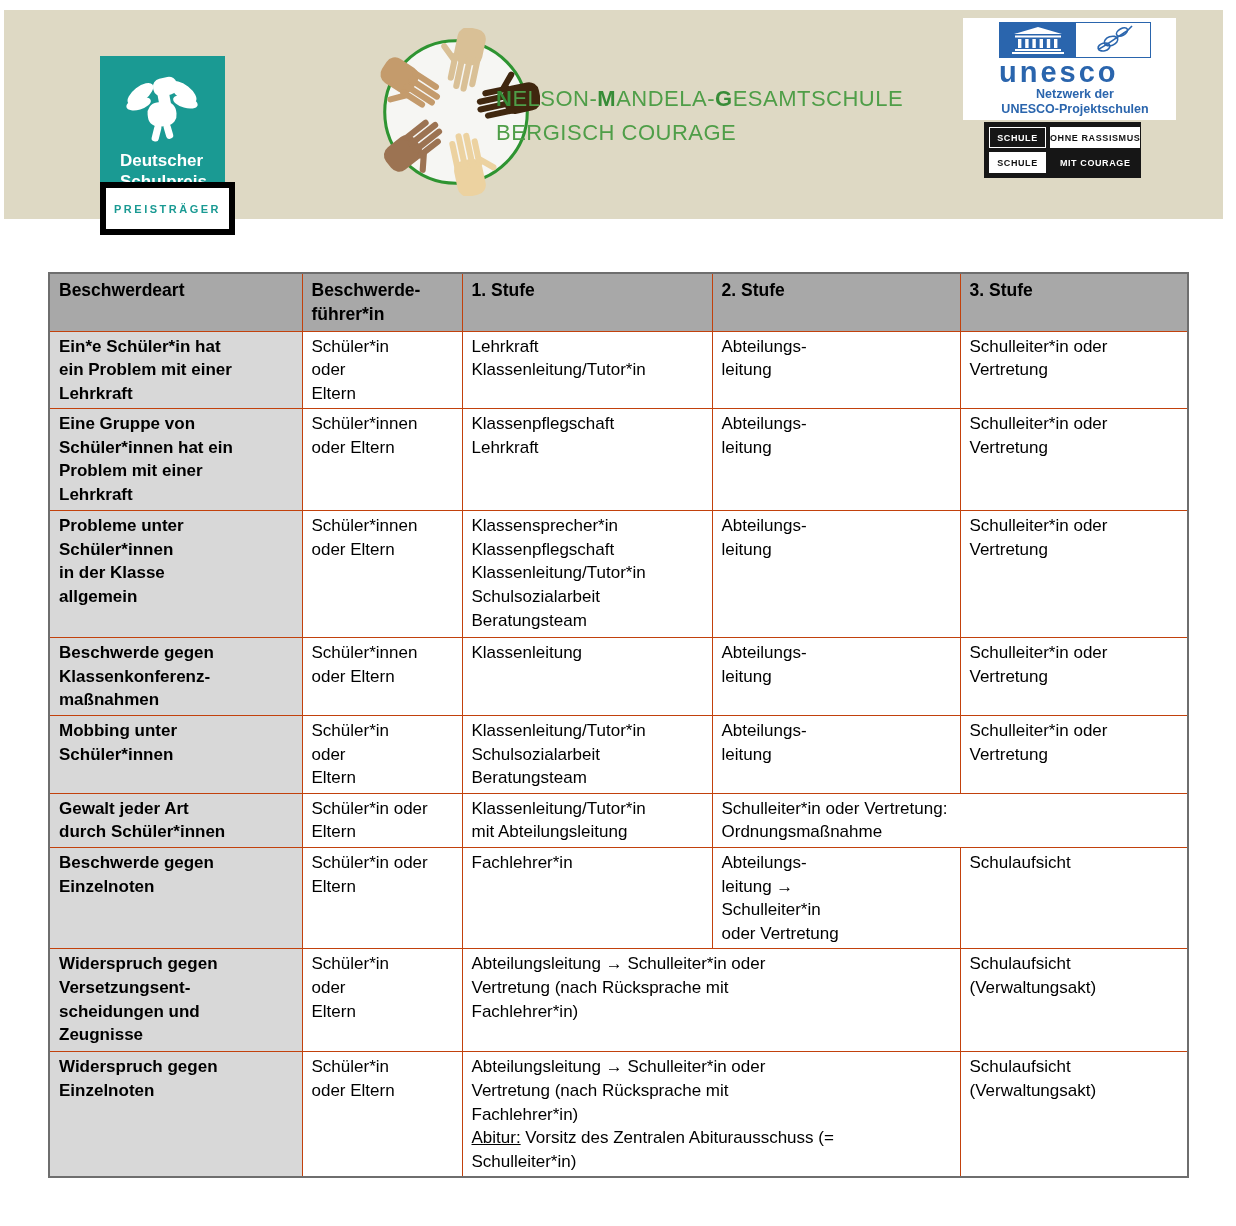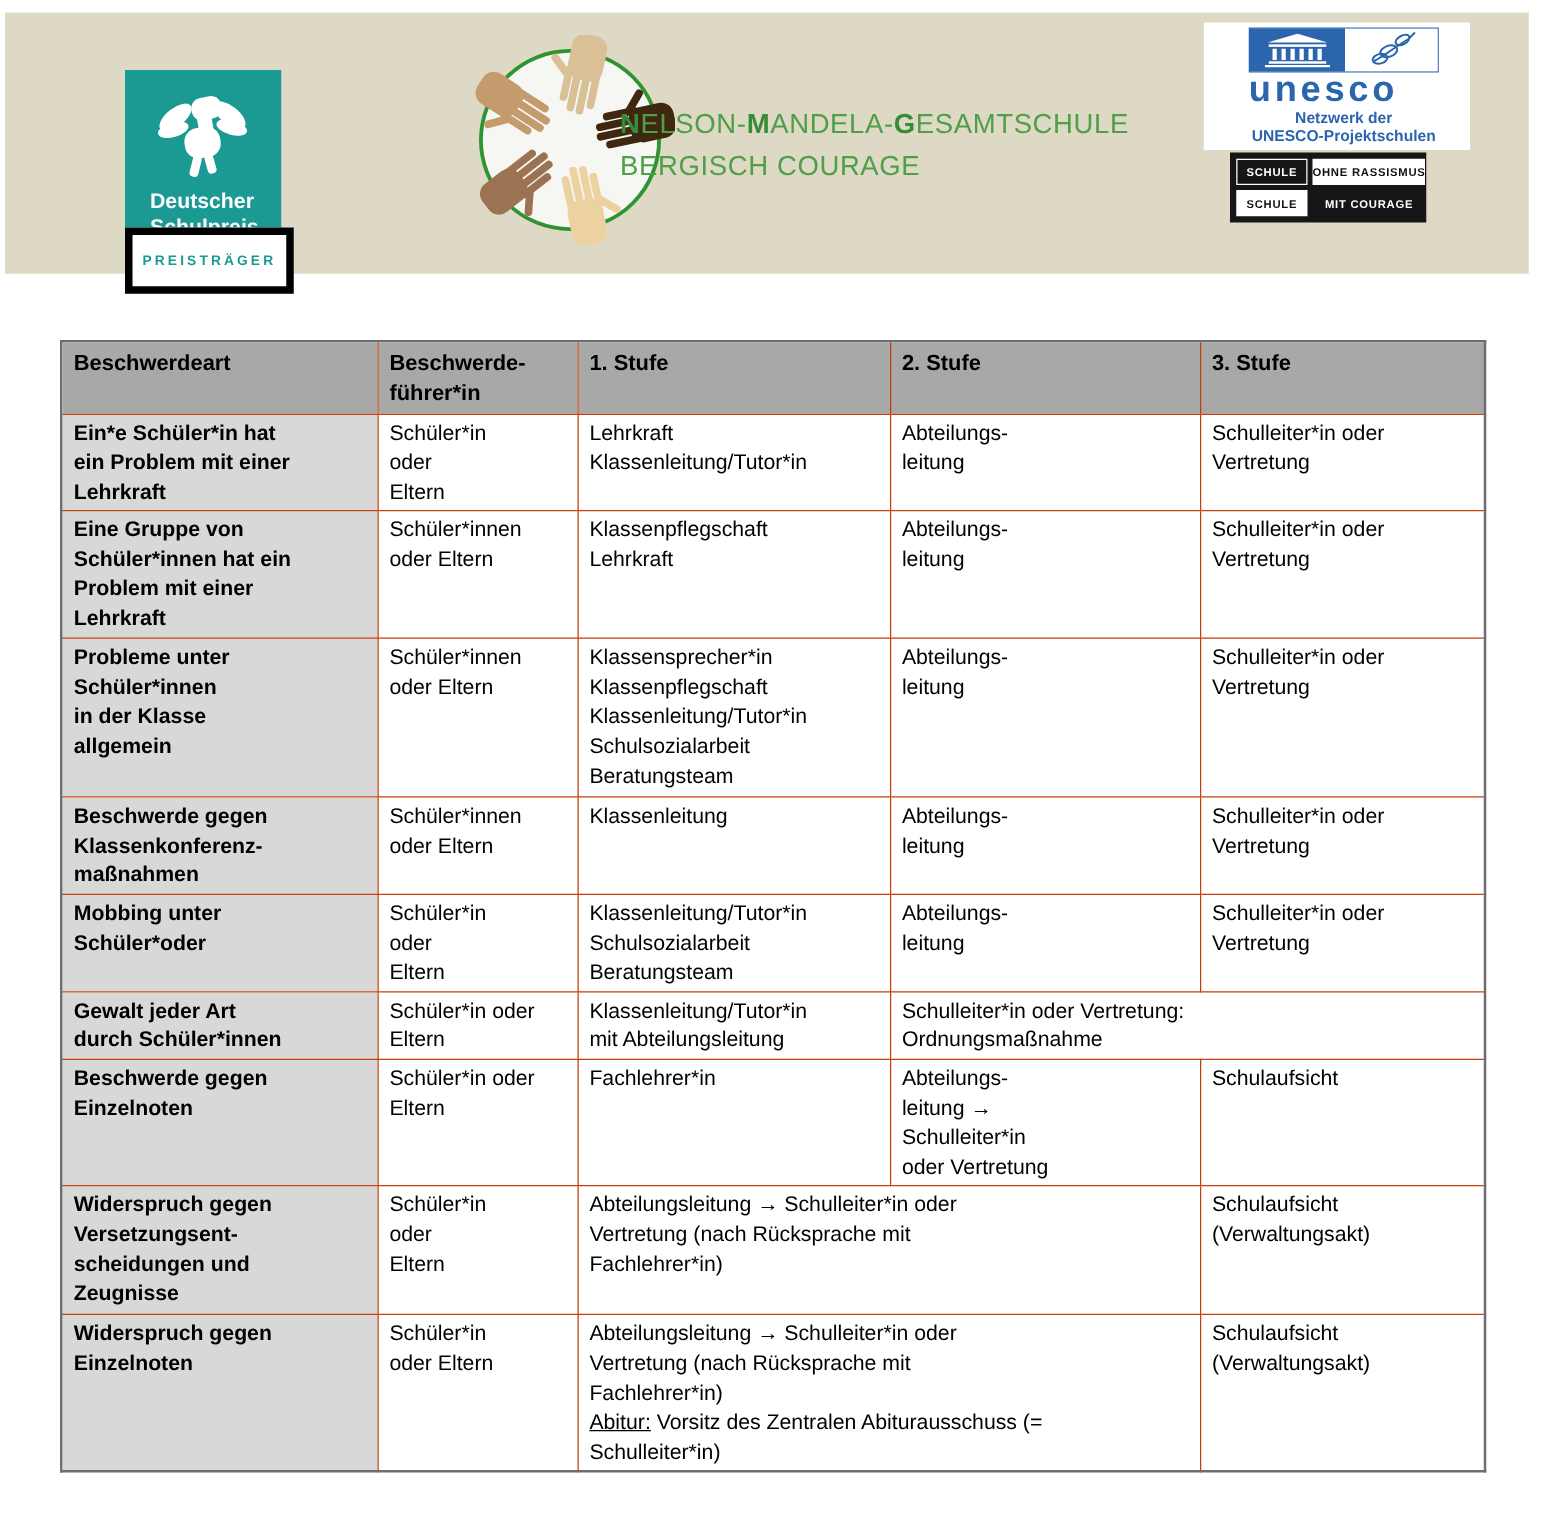--- a/index.html
+++ b/index.html
@@ -231,21 +231,21 @@
       <td>Klassenleitung</td>
       <td>Abteilungs-
 leitung</td>
       <td>Schulleiter*in oder
 Vertretung</td>
     </tr>
 
 
     <tr class="r6">
       <td class="art">Mobbing unter
-Schüler*oder</td>
+Schüler*innen</td>
       <td>Schüler*in
 oder
 Eltern</td>
       <td>Klassenleitung/Tutor*in
 Schulsozialarbeit
 Beratungsteam</td>
       <td>Abteilungs-
 leitung</td>
       <td>Schulleiter*in oder
 Vertretung</td>

